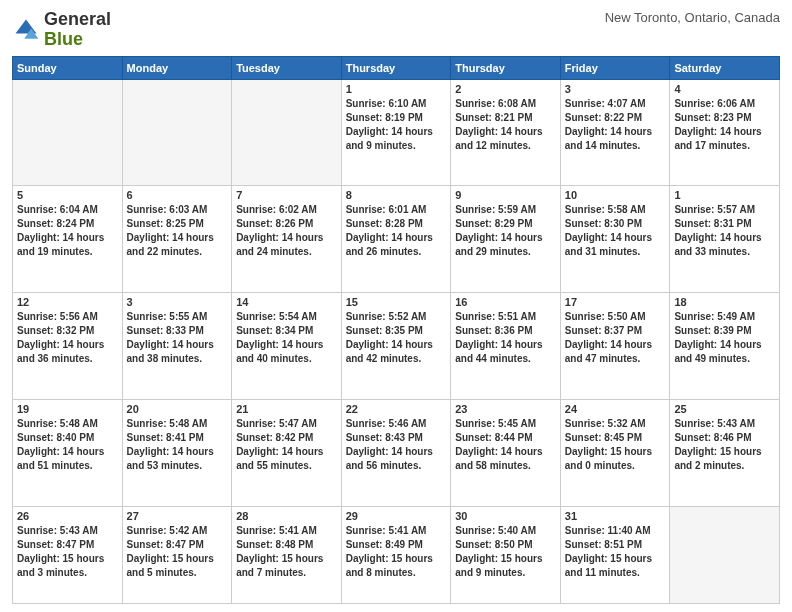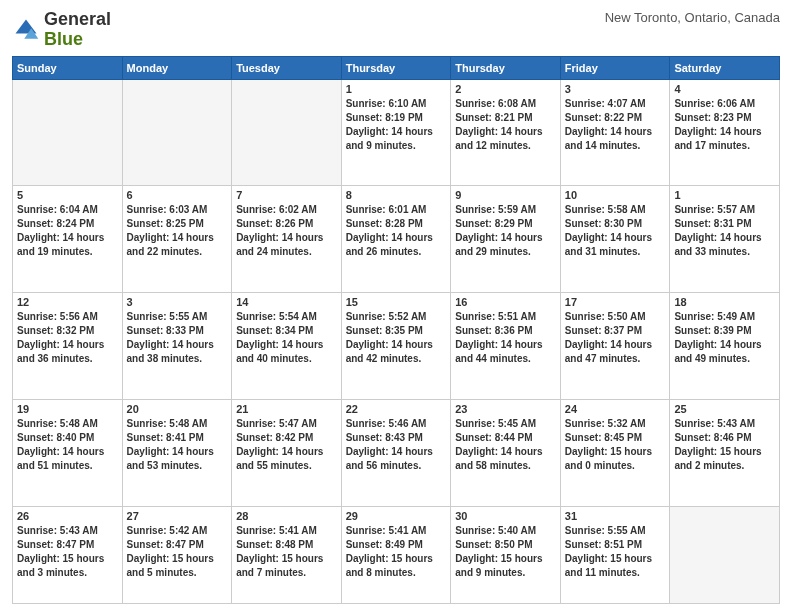--- a/index.html
+++ b/index.html
@@ -349,21 +349,21 @@
           </td>
           <td>
             <span class="day-number">30</span>
             <div class="day-info">Sunrise: 5:40 AM
 Sunset: 8:50 PM
 Daylight: 15 hours
 and 9 minutes.</div>
           </td>
           <td>
             <span class="day-number">31</span>
-            <div class="day-info">Sunrise: 5:55 AM
+            <div class="day-info">Sunrise: 11:40 AM
 Sunset: 8:51 PM
 Daylight: 15 hours
 and 11 minutes.</div>
           </td>
           <td class="empty"></td>
         </tr>
       </tbody>
   </table>
 </div>
 

